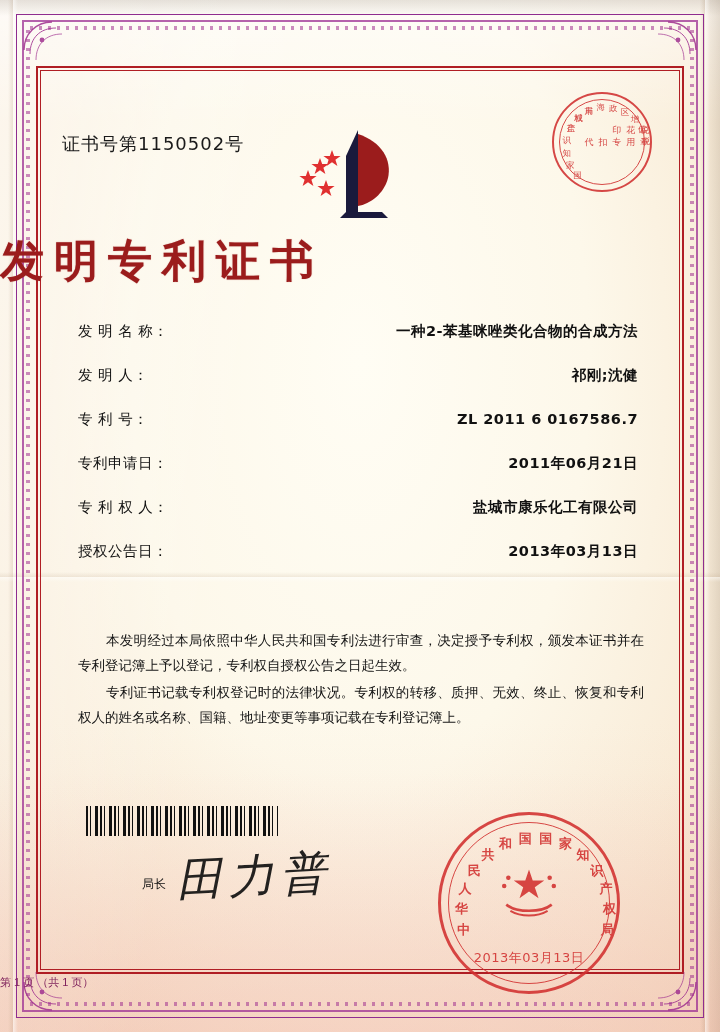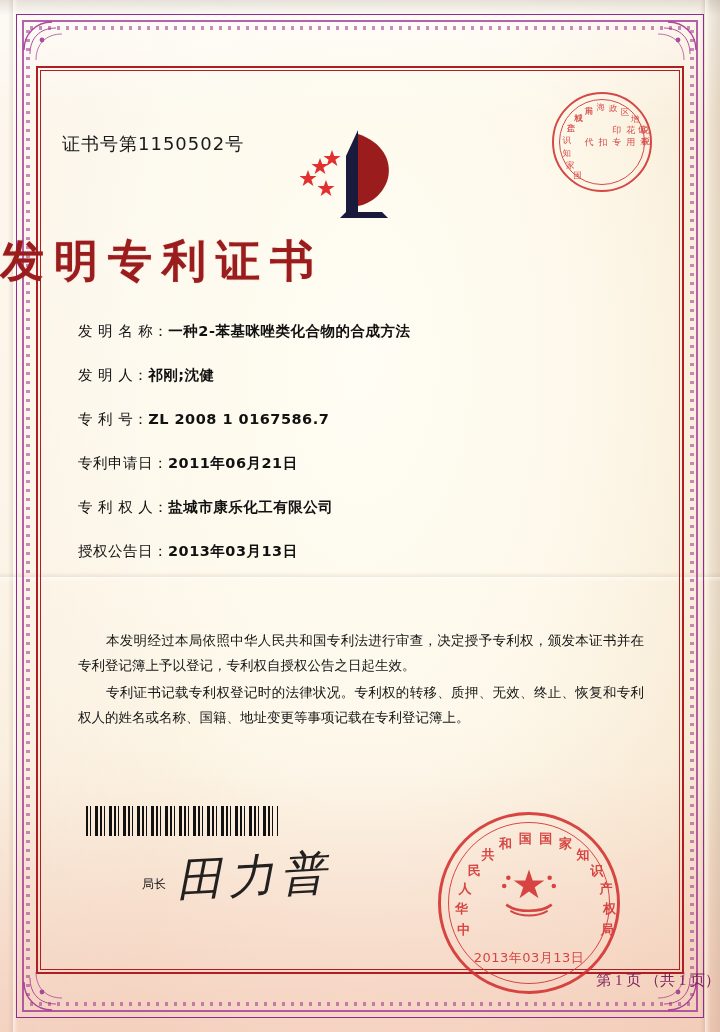--- a/index.html
+++ b/index.html
@@ -178,20 +178,21 @@
     left: 78px; top: 322px;
     width: 560px;
     font-family: "DejaVu Sans", sans-serif;
     color: #111;
   }
   .field {
     display: flex;
     align-items: baseline;
     margin-bottom: 25px;
     font-size: 14.5px;
+    justify-content: space-between;
   }
   .field .lbl {
     white-space: pre;
     letter-spacing: 0.5px;
   }
   .field .val {
     letter-spacing: 0.5px;
     font-weight: bold;
   }
 
@@ -286,23 +287,23 @@
     font-family: "DejaVu Sans", sans-serif;
     color: #d2302f;
     letter-spacing: 0.5px;
   }
 
   
   .page-footer {
     position: absolute;
     left: 0; right: 0;
     bottom: 42px;
-    text-align: right;
-    font-size: 15px;
-    font-family: Liberation Serif, serif;
+    text-align: left;
+    font-size: 11px;
+    font-family: Liberation Sans, sans-serif;
     color: #7d1f5a;
   }
 
   .scan-shadow-top {
     position: absolute;
     left: 0; right: 0; top: 0; height: 16px;
     background: linear-gradient(180deg, rgba(120,100,80,0.18), rgba(255,255,255,0));
     pointer-events: none;
   }
   .scan-shadow-right {
@@ -423,21 +424,21 @@
     <div class="field">
       <span class="lbl">发 明 名 称：</span>
       <span class="val">一种2-苯基咪唑类化合物的合成方法</span>
     </div>
     <div class="field">
       <span class="lbl">发 明 人：</span>
       <span class="val">祁刚;沈健</span>
     </div>
     <div class="field">
       <span class="lbl">专 利 号：</span>
-      <span class="val">ZL 2008 1 0167586.7</span>
+      <span class="val">ZL 2011 6 0167586.7</span>
     </div>
     <div class="field">
       <span class="lbl">专利申请日：</span>
       <span class="val">2011年06月21日</span>
     </div>
     <div class="field">
       <span class="lbl">专 利 权 人：</span>
       <span class="val">盐城市康乐化工有限公司</span>
     </div>
     <div class="field">

